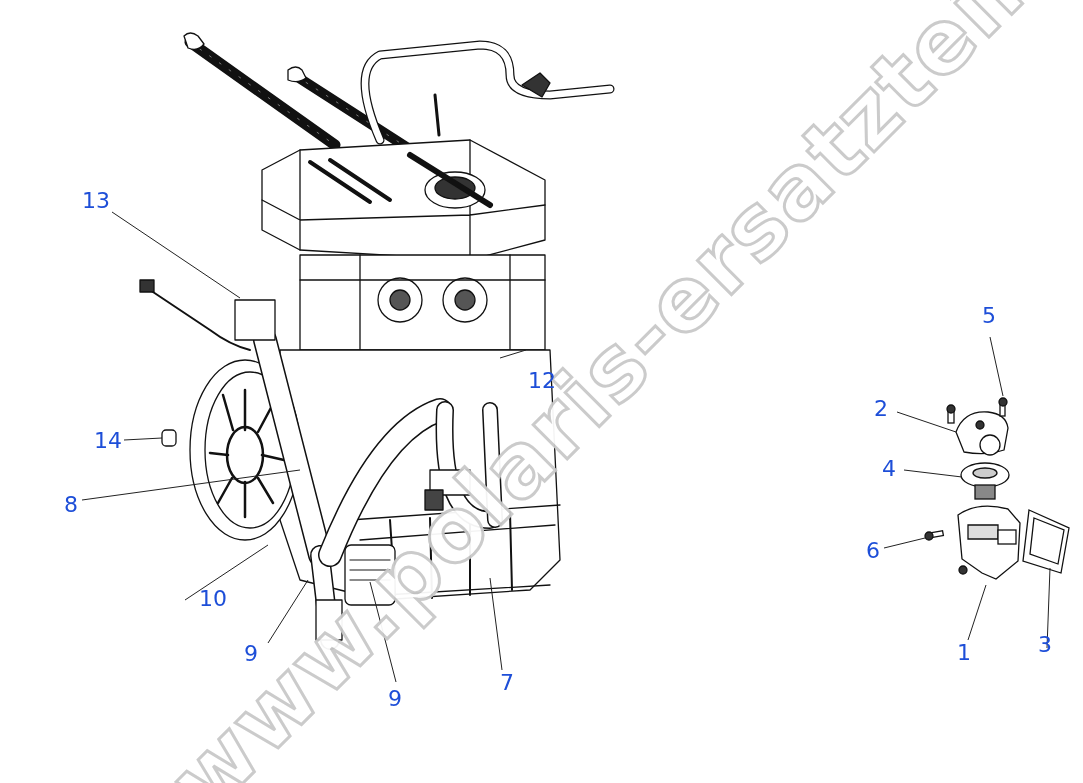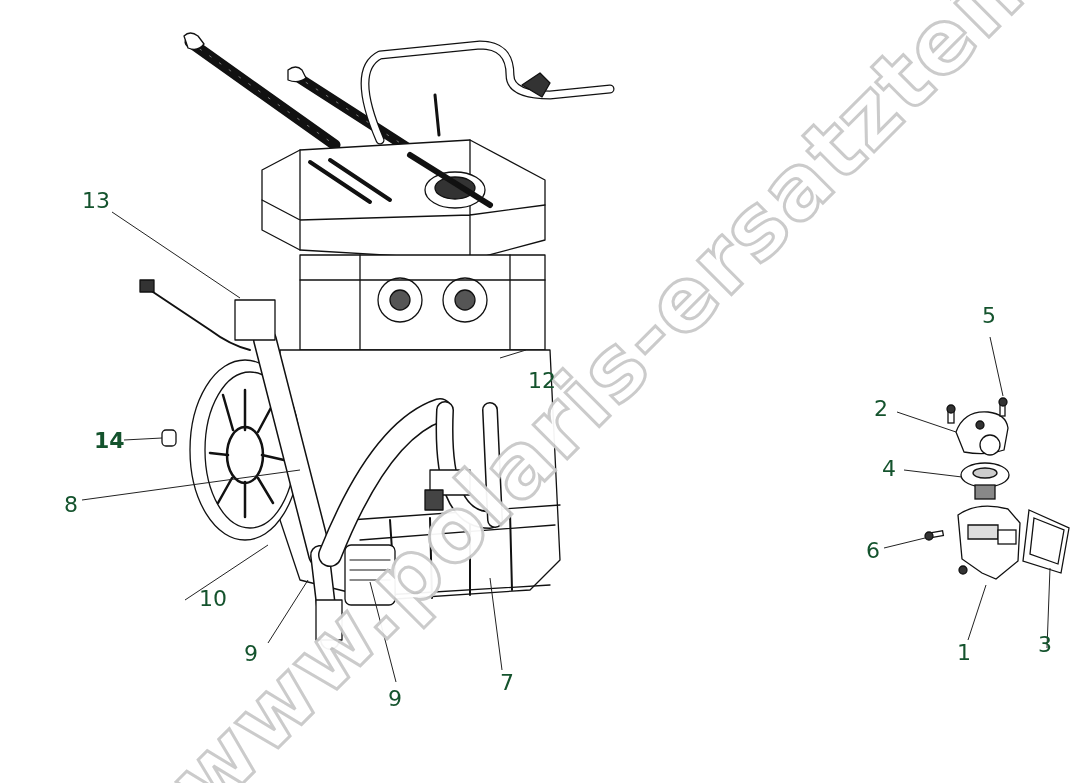--- a/index.html
+++ b/index.html
@@ -1,18 +1,18 @@
 <!DOCTYPE html>
 <html><head>
 <meta charset="utf-8">
 <style>
   html,body{margin:0;padding:0;background:#fff;}
   #canvas{position:relative;width:1083px;height:783px;overflow:hidden;background:#ffffff;font-family:"DejaVu Sans","Liberation Sans",sans-serif;}
   svg.layer{position:absolute;left:0;top:0;}
-  .callout{position:absolute;font-size:22px;color:#14532d;line-height:1;letter-spacing:0px;}
+  .callout{position:absolute;font-size:22px;color:#1d4ed8;line-height:1;letter-spacing:0px;}
   .copyright{position:absolute;left:596px;top:733px;font-size:27px;color:#111;letter-spacing:0.5px;}
   .watermark{position:absolute;font-family:"DejaVu Sans","Liberation Sans",sans-serif;font-weight:bold;font-size:88px;color:#fff;
     -webkit-text-stroke:3px #c9c9c9;text-shadow:0 0 0 #c9c9c9;opacity:0.95;white-space:nowrap;transform-origin:0 0;
     left:150px;top:760px;transform:rotate(-45deg);letter-spacing:2px;}
 </style>
 </head>
 <body>
 
 <div id="canvas">
 
@@ -128,21 +128,21 @@
       <path d="M1047 648 L1050 568"></path>
     </g>
 
     <rect x="162" y="430" width="14" height="16" rx="4" fill="#fff" stroke="#111" stroke-width="1.3"></rect>
   </svg>
 
   <div class="watermark">www.polaris-ersatzteile.de</div>
 
   <span class="callout" style="left:82px;top:190px;">13</span>
   <span class="callout" style="left:528px;top:338px;margin-top:32px;">12</span>
-  <span class="callout" style="left:94px;top:430px;font-weight:bold;">14</span>
+  <span class="callout" style="left:94px;top:430px;">14</span>
   <span class="callout" style="left:64px;top:494px;">8</span>
   <span class="callout" style="left:156px;top:588px;margin-left:43px;">10</span>
   <span class="callout" style="left:244px;top:643px;">9</span>
   <span class="callout" style="left:388px;top:688px;">9</span>
   <span class="callout" style="left:500px;top:672px;">7</span>
   <span class="callout" style="left:982px;top:305px;">5</span>
   <span class="callout" style="left:874px;top:398px;">2</span>
   <span class="callout" style="left:882px;top:458px;">4</span>
   <span class="callout" style="left:866px;top:540px;">6</span>
   <span class="callout" style="left:957px;top:642px;">1</span>

